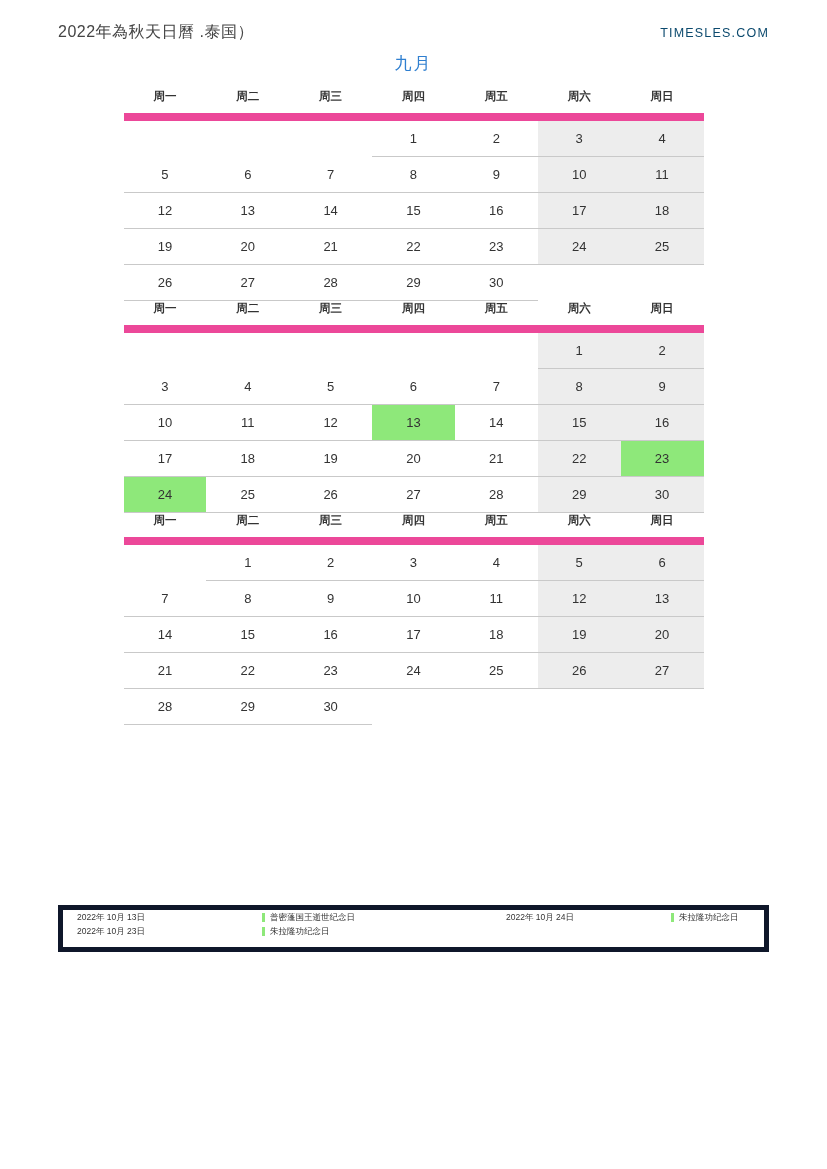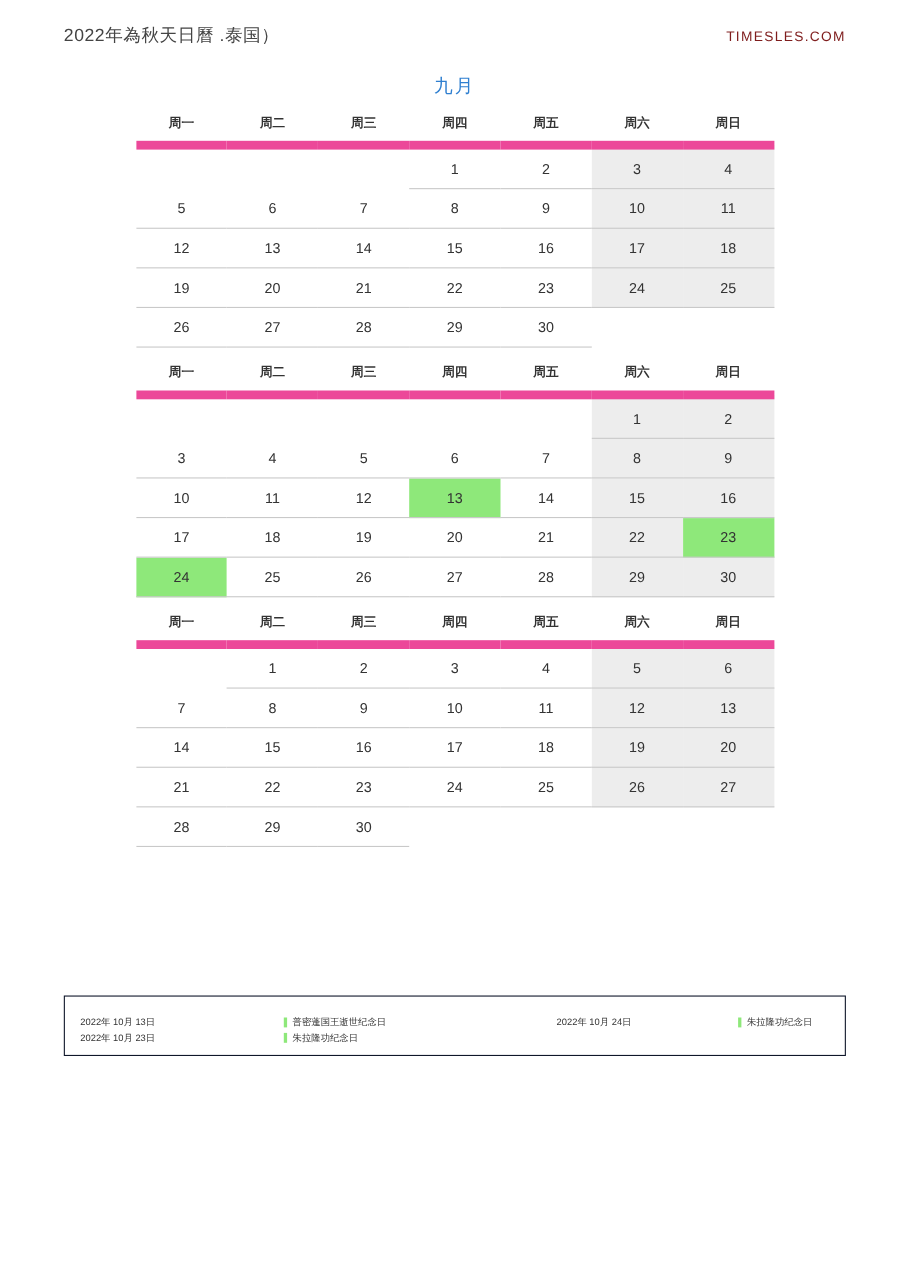--- a/index.html
+++ b/index.html
@@ -30,28 +30,28 @@
     height: 30px;
   }
   .doc-title {
     font-size: 16px;
     color: #444444;
     letter-spacing: 0.5px;
     white-space: nowrap;
   }
   .brand {
     font-size: 12.5px;
-    color: #7f1d1d;
+    color: #0c4a6e;
     letter-spacing: 1.2px;
     padding-top: 4px;
     white-space: nowrap;
   }
   
   .month-block {
-    margin-top: 15px;
+    margin-top: 0;
   }
   .month-title {
     text-align: center;
     color: #2f7fd0;
     font-size: 17px;
     margin: 0 0 14px 0;
     letter-spacing: 2px;
   }
   table.cal {
     border-collapse: collapse;
@@ -85,22 +85,22 @@
   }
   table.cal td.holiday {
     background: #8ee87a;
   }
   
   .legend {
     position: absolute;
     left: 58px;
     right: 58px;
     top: 905px;
-    border: 1px solid #0f172a;
-    padding: 16px 14px 9px 14px;
+    border: 5px solid #0f172a;
+    padding: 0 14px 9px 14px;
     box-sizing: border-box;
   }
   .legend-row {
     display: flex;
     align-items: center;
     font-size: 8.5px;
     color: #333333;
     line-height: 14px;
   }
   .legend-date {

